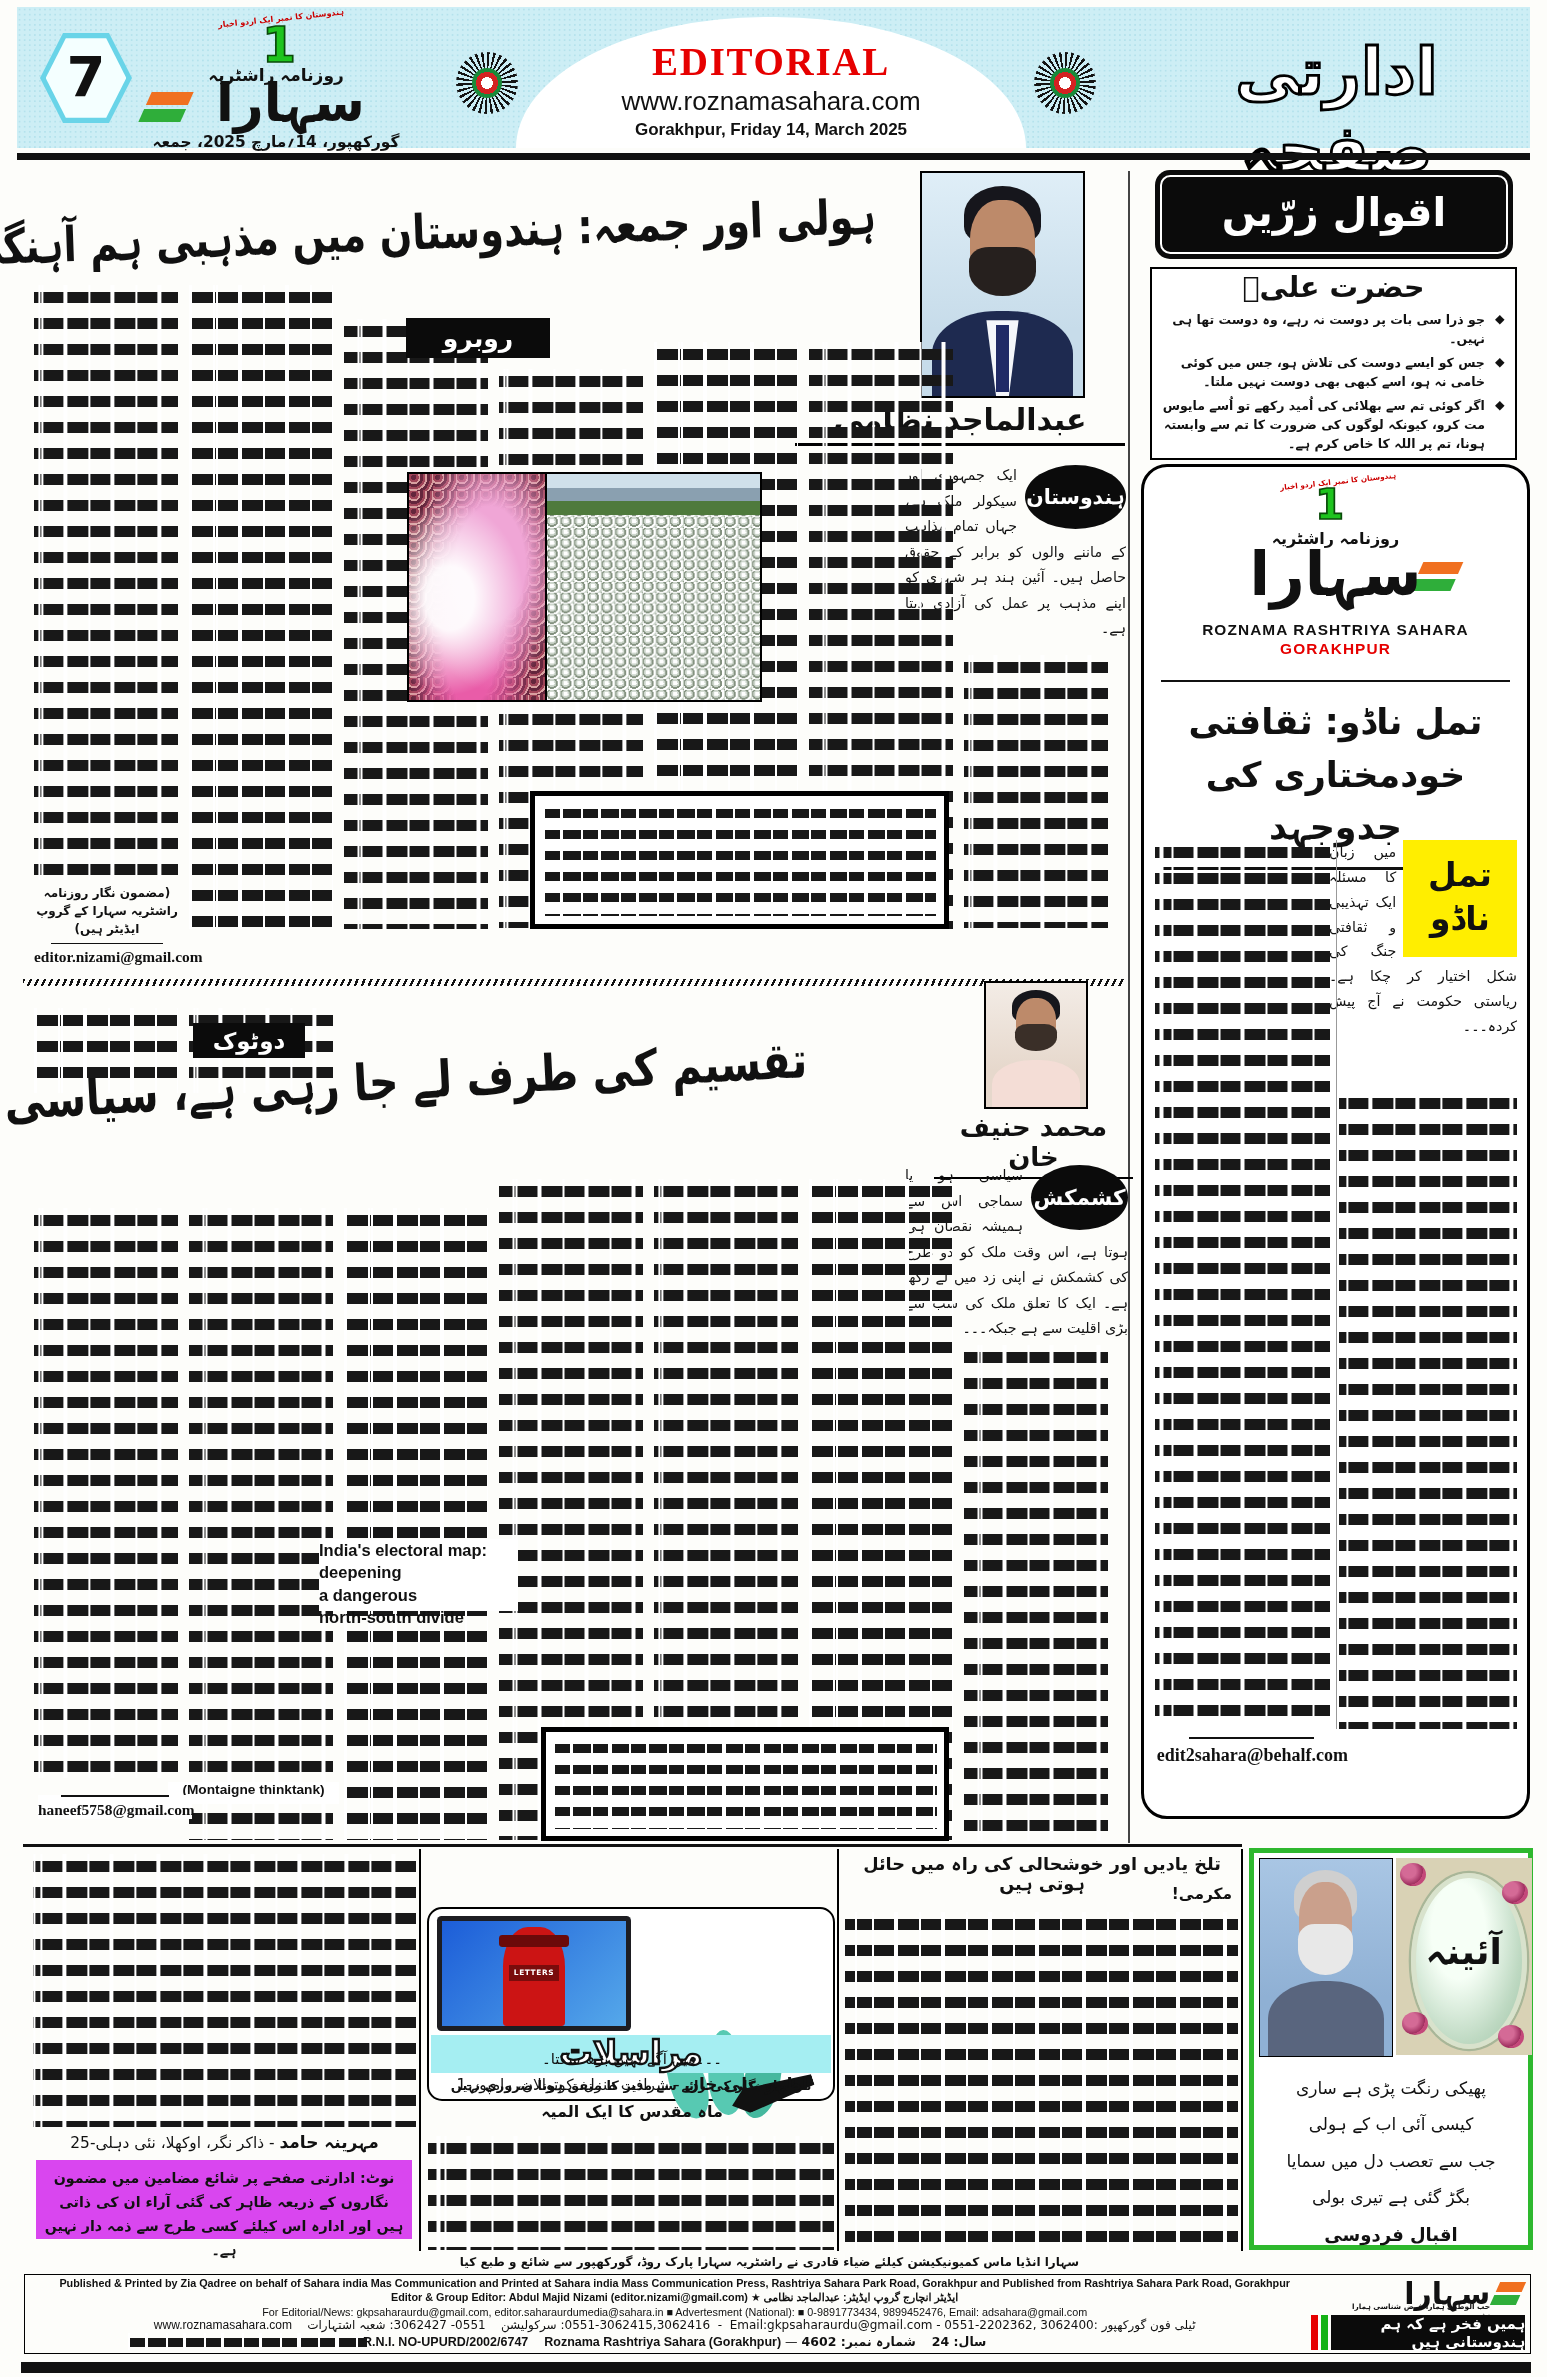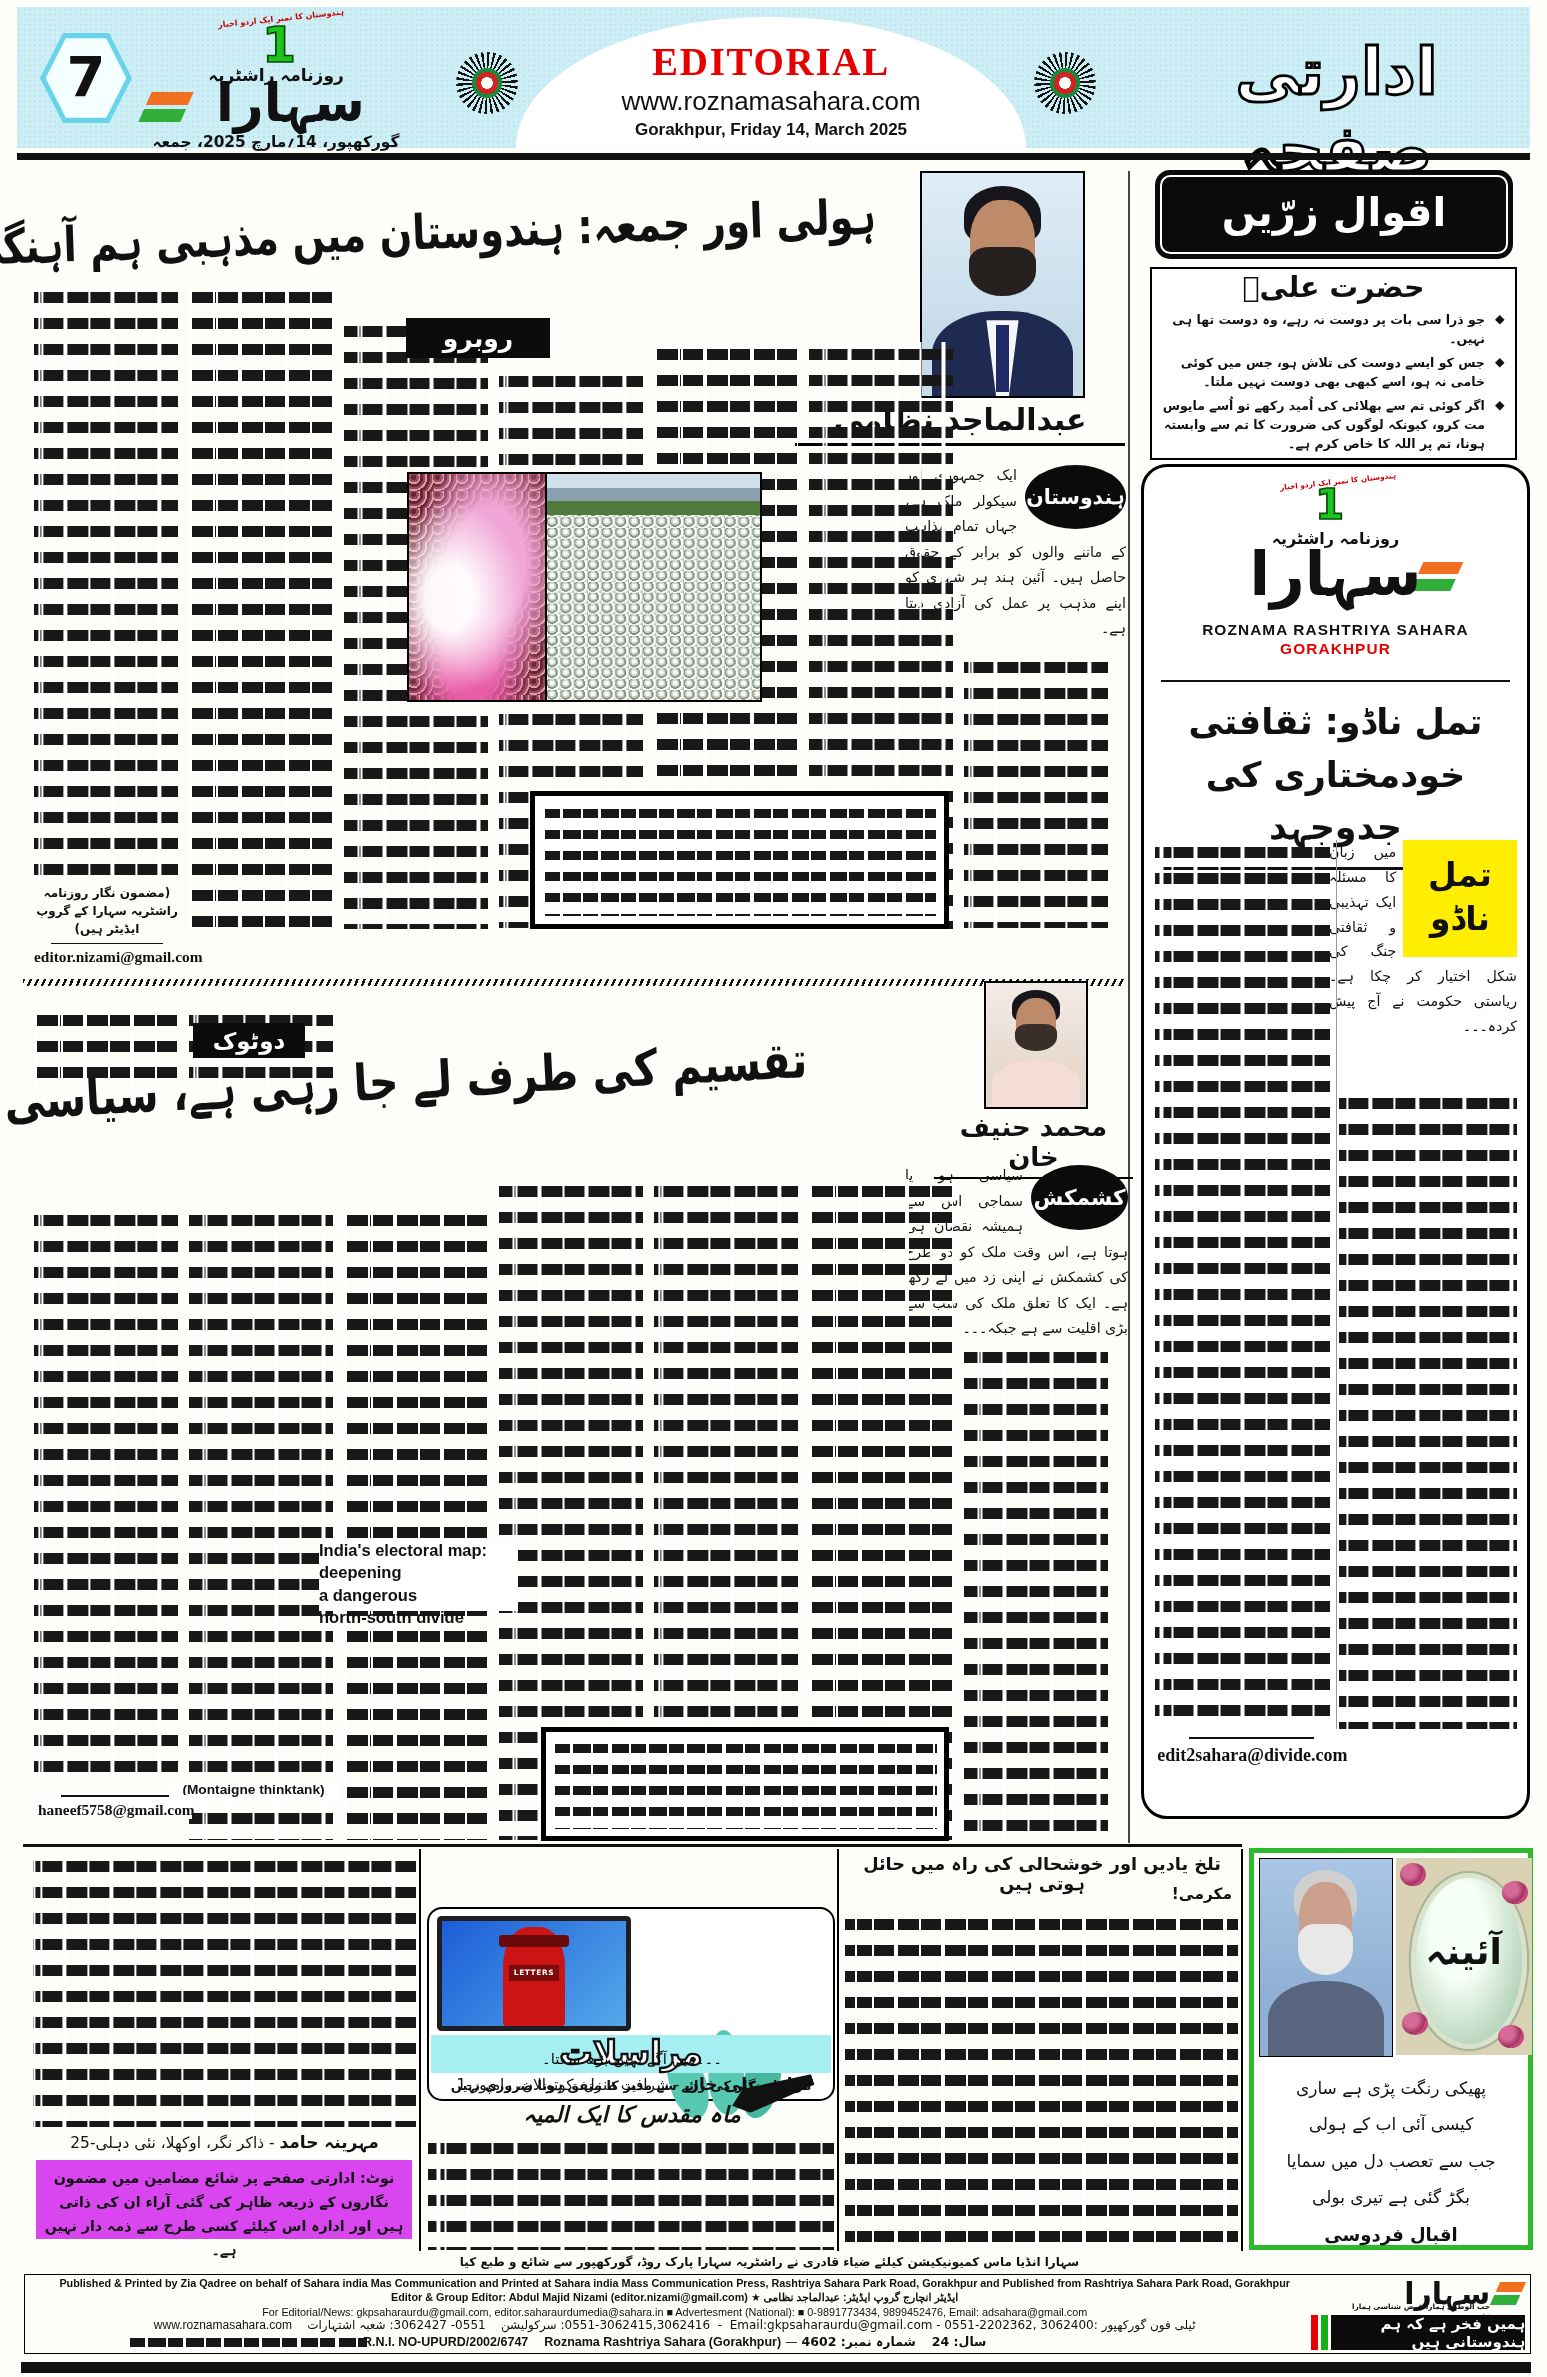--- a/index.html
+++ b/index.html
@@ -164,21 +164,21 @@
         <div class="ydrop rtl ctr" style="float:right;width:114px;height:117px;margin-left:6.8px;font-weight:900;font-size:33px;line-height:1.35;padding-top:12.5px;box-sizing:border-box;">
           <div>تمل</div>
           <div>ناڈو</div>
         </div>
         <div class="rtl" style="font-size:14.2px;line-height:1.75;text-align:justify;">میں زبان کا مسئلہ ایک تہذیبی و ثقافتی جنگ کی شکل اختیار کر چکا ہے۔ ریاستی حکومت نے آج پیش کردہ۔۔۔</div>
       </div>
       <div class="abs ut o1" style="right:3.4px;top:251px;width:178px;height:638px;"></div>
       <div class="abs ut o2" style="left:0;top:0;width:175px;height:889px;"></div>
       <div class="abs vr" style="left:181px;top:0;width:0.6px;height:889px;background:#999;"></div>
       <div class="abs rule" style="left:34px;top:897px;width:125px;height:2.3px;"></div>
-      <div class="abs serif b ctr" style="left:0;top:905px;width:194px;font-size:18px;">edit2sahara@divide.com</div>
+      <div class="abs serif b ctr" style="left:0;top:905px;width:194px;font-size:18px;">edit2sahara@behalf.com</div>
     </div>
   </div>
 
   <div class="abs rtl" style="right:672px;top:188px;width:832px;font-size:48px;font-weight:900;white-space:nowrap;
               transform:rotate(-2deg) scaleX(0.8);transform-origin:right center;">ہولی اور جمعہ: ہندوستان میں مذہبی ہم آہنگی یا تعصب پرستی؟</div>
 
   <div class="abs portrait" style="left:920px;top:171px;width:161px;height:223px;">
     <div class="p-hair"></div>
     <div class="p-head"></div>
     <div class="p-beard"></div>
@@ -292,21 +292,21 @@
       <div class="rtl ctr outline-title" style="font-size:33px;line-height:36px;">مراسلات</div>
     </div>
     <div class="rtl ctr b abs" style="left:0;right:0;top:169px;font-size:13px;">مراسلہ نگار کی رائے سے مدیر کا متفق ہونا ضروری نہیں</div>
   </div>
   <div class="abs rtl ctr" style="left:428px;top:2050px;width:408px;font-size:15px;">۔۔۔میں آگے نہیں بڑھ سکتا۔</div>
   <div class="abs rtl ctr" style="left:428px;top:2074px;width:408px;font-size:15.4px;">
     <span class="b" style="font-size:17px;">اظہر علی خاں</span>
     <span> - </span>
     <span>شرافت منزل، کوتوالان، رامپور-1</span>
   </div>
-  <div class="abs rtl ctr" style="left:428px;top:2102px;width:408px;font-size:22px;font-weight:900;font-style:italic;">ماہ مقدس کا ایک المیہ</div>
+  <div class="abs rtl ctr" style="left:428px;top:2102px;width:408px;font-size:16px;font-weight:900;">ماہ مقدس کا ایک المیہ</div>
   <div class="abs ut o2" style="left:428px;top:2136px;width:406px;height:114px;"></div>
 
   <div class="abs vr" style="left:837px;top:1849px;width:1.7px;height:402px;"></div>
 
   <div class="abs rtl ctr" style="left:845px;top:1854px;width:394px;font-size:17.7px;font-weight:900;">تلخ یادیں اور خوشحالی کی راہ میں حائل ہوتی ہیں</div>
   <div class="abs rtl b" style="left:845px;top:1885px;width:387px;font-size:15.4px;text-align:right;">مکرمی!</div>
   <div class="abs ut o3" style="left:845px;top:1912px;width:393px;height:338px;"></div>
 
   <div class="abs vr" style="left:1241px;top:1849px;width:1.7px;height:402px;"></div>
 

